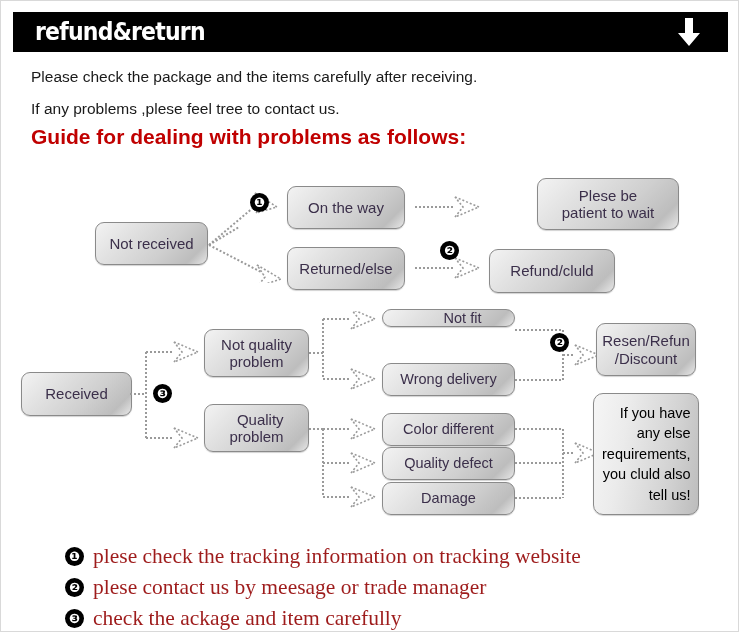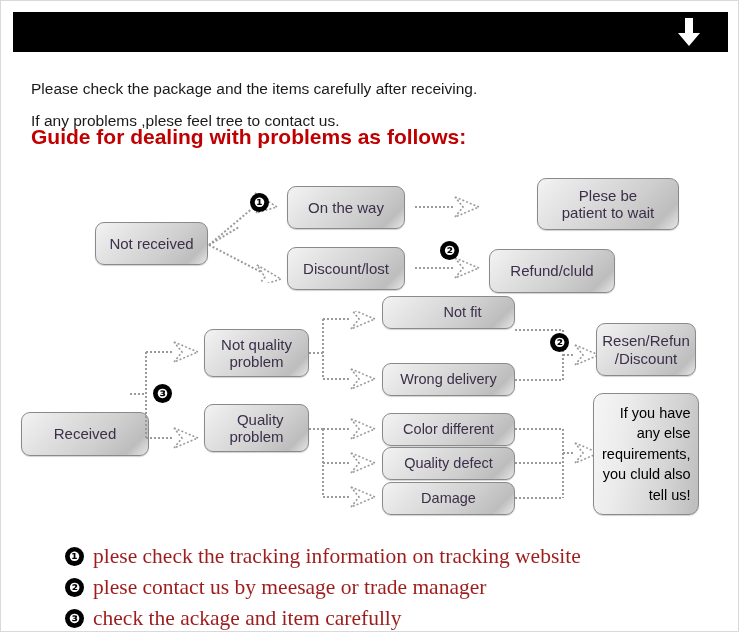--- a/index.html
+++ b/index.html
@@ -42,21 +42,20 @@
     width: 30px; height: 32px;
   }
 
   
   .intro {
     position: absolute;
     left: 30px;
     color: #1a1a1a;
     font-size: 15.5px;
     white-space: nowrap;
-    margin-top: 12px;
   }
   .intro-1 { top: 67px; }
   .intro-2 { top: 99px; }
   .guide-title {
     position: absolute;
     left: 30px; top: 124px;
     color: #c00000;
     font-size: 21px;
     font-weight: bold;
     white-space: nowrap;
@@ -136,20 +135,21 @@
     font-size: 21.5px;
   }
   .legend-1 { top: 543px; }
   .legend-2 { top: 574px; }
   .legend-3 { top: 605px; }
 </style>
 </head>
 <body>
 
 <div class="header-bar">
+  <div class="header-title"><span>refund&amp;return</span></div>
   <svg class="header-arrow" viewBox="0 0 30 32">
     <polygon points="11,2 19,2 19,17 26,17 15,30 4,17 11,17" fill="#ffffff"></polygon>
   </svg>
 </div>
 
 <div class="intro intro-1">Please check the package and the items carefully after receiving.</div>
 <div class="intro intro-2">If any problems ,plese feel tree to contact us.</div>
 <div class="guide-title">Guide for dealing with problems as follows:</div>
 
 <svg style="position:absolute;left:204px;top:186px;width:120px;height:96px;">
@@ -157,42 +157,42 @@
   <polyline points="4,58 56,14" fill="none" stroke="#9a9a9a" stroke-width="2" stroke-dasharray="2,2"></polyline>
   <polyline points="4,58 58,86" fill="none" stroke="#9a9a9a" stroke-width="2" stroke-dasharray="2,2"></polyline>
   <polygon points="50,6 72,20 51,26 58,17" fill="#ffffff" stroke="#9a9a9a" stroke-width="1.6" stroke-dasharray="2,2"></polygon>
   <polygon points="52,78 76,92 52,100 60,90" fill="#ffffff" stroke="#9a9a9a" stroke-width="1.6" stroke-dasharray="2,2"></polygon>
 </svg>
 
 <div class="flowbox" style="left:94px; top:221px; width:113px; height:43px;">Not received</div>
 
 <div class="flowbox" style="left:286px; top:185px; width:118px; height:43px;">On the way</div>
 
-<div class="flowbox" style="left:286px; top:246px; width:118px; height:43px;">Discount/lost</div>
+<div class="flowbox" style="left:286px; top:246px; width:118px; height:43px;">Returned/else</div>
 
 <div class="badge" style="left:249px; top:192px;">❶</div>
 
 <svg style="position:absolute;left:414px;top:193px;width:76px;height:26px;">
   <line x1="0" y1="13" x2="40" y2="13" stroke="#9a9a9a" stroke-width="2" stroke-dasharray="2,2"></line>
   <polygon points="40,3 64,13 40,23 48,13" fill="#ffffff" stroke="#9a9a9a" stroke-width="1.6" stroke-dasharray="2,2"></polygon>
 </svg>
 
 <svg style="position:absolute;left:414px;top:254px;width:76px;height:26px;">
   <line x1="0" y1="13" x2="40" y2="13" stroke="#9a9a9a" stroke-width="2" stroke-dasharray="2,2"></line>
   <polygon points="40,3 64,13 40,23 48,13" fill="#ffffff" stroke="#9a9a9a" stroke-width="1.6" stroke-dasharray="2,2"></polygon>
 </svg>
 
 <div class="badge" style="left:439px; top:240px;">❷</div>
 
 <div class="flowbox" style="left:488px; top:177px; width:142px; height:52px;margin-left:48px;">Plese be
 patient to wait</div>
 
 <div class="flowbox" style="left:488px; top:248px; width:126px; height:44px;">Refund/cluld</div>
 
-<div class="flowbox" style="left:20px; top:371px; width:128px; height:44px;margin-top:40px;">Received</div>
+<div class="flowbox" style="left:20px; top:371px; width:111px; height:44px;">Received</div>
 
 <div class="badge" style="left:152px; top:383px;">❸</div>
 
 <svg style="position:absolute;left:129px;top:333px;width:80px;height:122px;">
   <line x1="0" y1="60" x2="16" y2="60" stroke="#9a9a9a" stroke-width="2" stroke-dasharray="2,2"></line>
   <line x1="16" y1="18" x2="16" y2="104" stroke="#9a9a9a" stroke-width="2" stroke-dasharray="2,2"></line>
   <line x1="16" y1="18" x2="44" y2="18" stroke="#9a9a9a" stroke-width="2" stroke-dasharray="2,2"></line>
   <line x1="16" y1="104" x2="44" y2="104" stroke="#9a9a9a" stroke-width="2" stroke-dasharray="2,2"></line>
   <polygon points="44,8 68,18 44,28 52,18" fill="#ffffff" stroke="#9a9a9a" stroke-width="1.6" stroke-dasharray="2,2"></polygon>
   <polygon points="44,94 68,104 44,114 52,104" fill="#ffffff" stroke="#9a9a9a" stroke-width="1.6" stroke-dasharray="2,2"></polygon>
@@ -217,21 +217,21 @@
   <line x1="0" y1="23" x2="14" y2="23" stroke="#9a9a9a" stroke-width="2" stroke-dasharray="2,2"></line>
   <line x1="14" y1="23" x2="14" y2="91" stroke="#9a9a9a" stroke-width="2" stroke-dasharray="2,2"></line>
   <line x1="14" y1="23" x2="42" y2="23" stroke="#9a9a9a" stroke-width="2" stroke-dasharray="2,2"></line>
   <line x1="14" y1="57" x2="42" y2="57" stroke="#9a9a9a" stroke-width="2" stroke-dasharray="2,2"></line>
   <line x1="14" y1="91" x2="42" y2="91" stroke="#9a9a9a" stroke-width="2" stroke-dasharray="2,2"></line>
   <polygon points="42,13 66,23 42,33 50,23" fill="#ffffff" stroke="#9a9a9a" stroke-width="1.6" stroke-dasharray="2,2"></polygon>
   <polygon points="42,47 66,57 42,67 50,57" fill="#ffffff" stroke="#9a9a9a" stroke-width="1.6" stroke-dasharray="2,2"></polygon>
   <polygon points="42,81 66,91 42,101 50,91" fill="#ffffff" stroke="#9a9a9a" stroke-width="1.6" stroke-dasharray="2,2"></polygon>
 </svg>
 
-<div class="flowbox small" style="left:381px; top:295px; width:133px; height:33px;padding-left:28px;">Not fit</div>
+<div class="flowbox small" style="left:381px; top:308px; width:133px; height:18px;padding-left:28px;">Not fit</div>
 <div class="flowbox small" style="left:381px; top:362px; width:133px; height:33px;">Wrong delivery</div>
 <div class="flowbox small" style="left:381px; top:412px; width:133px; height:33px;">Color different</div>
 <div class="flowbox small" style="left:381px; top:446px; width:133px; height:33px;">Quality defect</div>
 <div class="flowbox small" style="left:381px; top:481px; width:133px; height:33px;">Damage</div>
 
 <svg style="position:absolute;left:514px;top:312px;width:86px;height:90px;">
   <line x1="0" y1="17" x2="48" y2="17" stroke="#9a9a9a" stroke-width="2" stroke-dasharray="2,2"></line>
   <line x1="0" y1="67" x2="48" y2="67" stroke="#9a9a9a" stroke-width="2" stroke-dasharray="2,2"></line>
   <line x1="48" y1="17" x2="48" y2="67" stroke="#9a9a9a" stroke-width="2" stroke-dasharray="2,2"></line>
   <line x1="48" y1="42" x2="60" y2="42" stroke="#9a9a9a" stroke-width="2" stroke-dasharray="2,2"></line>

